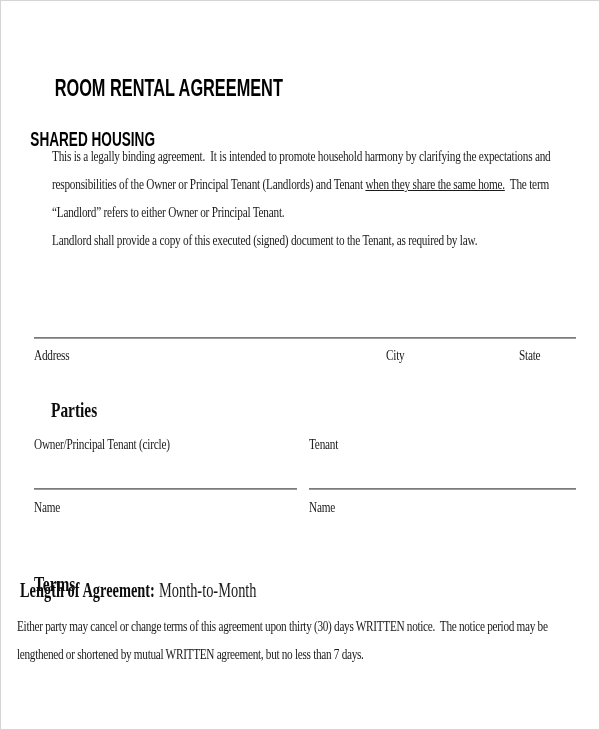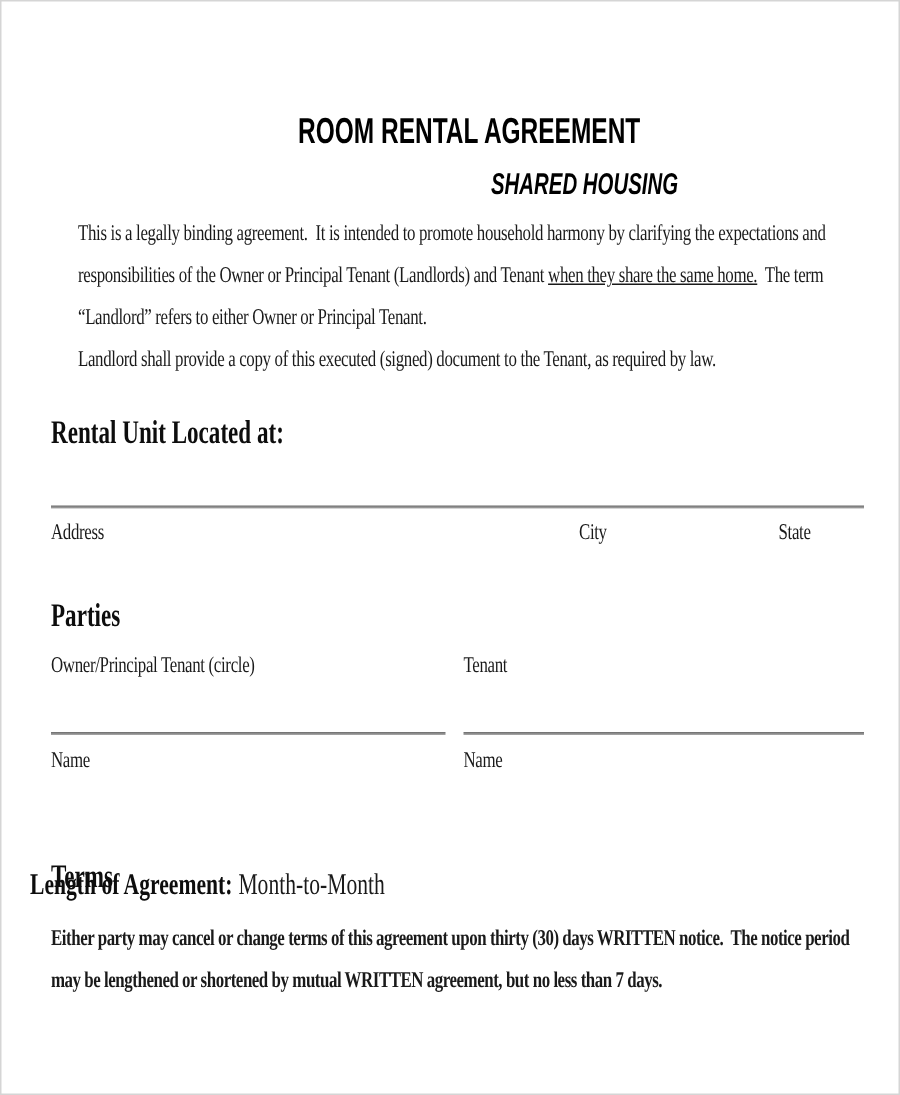--- a/index.html
+++ b/index.html
@@ -13,21 +13,21 @@
     background: #ffffff;
     border: 1px solid #d5d5d5;
     font-family: "Liberation Serif", serif;
     color: #1a1a1a;
     overflow: hidden;
   }
 
   .abs { position: absolute; }
 
   
-  .center-row { left: 0; width: 480px; text-align: right; }
+  .center-row { left: 0; width: 480px; text-align: left; }
   .doc-title {
     display: inline-block;
     font-family: "Liberation Sans", sans-serif;
     font-weight: bold;
     color: #000000;
     white-space: nowrap;
     transform: scaleX(0.68);
     transform-origin: center top;
     line-height: 1.05;
   }
@@ -88,53 +88,50 @@
   }
 </style>
 </head>
 <body>
 
 <div class="page">
 
   <div class="abs center-row" style="top:74px;">
     <span class="doc-title main">ROOM RENTAL AGREEMENT</span>
   </div>
-  <div class="abs center-row" style="top:112px;font-style:italic;">
+  <div class="abs center-row" style="top:128px;">
     <span class="doc-title sub">SHARED HOUSING</span>
   </div>
 
   <div class="abs para-outer" style="left:51px; top:141px;">
     <div class="para"><span>This is a legally binding agreement.  It is intended to promote household harmony by clarifying the expectations and responsibilities of the Owner or Principal Tenant (Landlords) and Tenant </span><span class="u">when they share the same home.</span><span>  The term “Landlord” refers to either Owner or Principal Tenant.</span></div>
     <div class="para">Landlord shall provide a copy of this executed (signed) document to the Tenant, as required by law.</div>
   </div>
 
-  <div class="abs" style="left:33px; top:274px;">
-    <span class="heading">Rental Unit Located at:</span>
-  </div>
   <div class="abs rule" style="left:33px; top:336px; width:542px;"></div>
   <span class="abs label" style="left:33px;  top:344px;">Address</span>
   <span class="abs label" style="left:385px; top:344px;">City</span>
   <span class="abs label" style="left:518px; top:344px;">State</span>
 
-  <div class="abs" style="left:33px; top:396px;">
+  <div class="abs" style="left:50px; top:396px;">
     <span class="heading">Parties</span>
   </div>
   <span class="abs label" style="left:33px;  top:433px;">Owner/Principal Tenant (circle)</span>
   <span class="abs label" style="left:308px; top:433px;">Tenant</span>
 
   <div class="abs rule" style="left:33px;  top:487px; width:263px;"></div>
   <div class="abs rule" style="left:308px; top:487px; width:267px;"></div>
   <span class="abs label" style="left:33px;  top:496px;">Name</span>
   <span class="abs label" style="left:308px; top:496px;">Name</span>
 
   <div class="abs" style="left:33px; top:570px;text-decoration:underline;">
     <span class="heading">Terms</span>
   </div>
   <div class="abs" style="left:19px; top:577px;">
     <span class="length-row">
       <span class="lbl">Length of Agreement:</span><span class="val">Month-to-Month</span>
     </span>
   </div>
-  <div class="abs para-outer" style="left:33px; top:611px;font-weight:bold;">
+  <div class="abs para-outer" style="left:16px; top:611px;">
     <div class="para" style="letter-spacing:-0.4px;">Either party may cancel or change terms of this agreement upon thirty (30) days WRITTEN notice.  The notice period may be lengthened or shortened by mutual WRITTEN agreement, but no less than 7 days.</div>
   </div>
 
 </div>
 
 </body></html>

